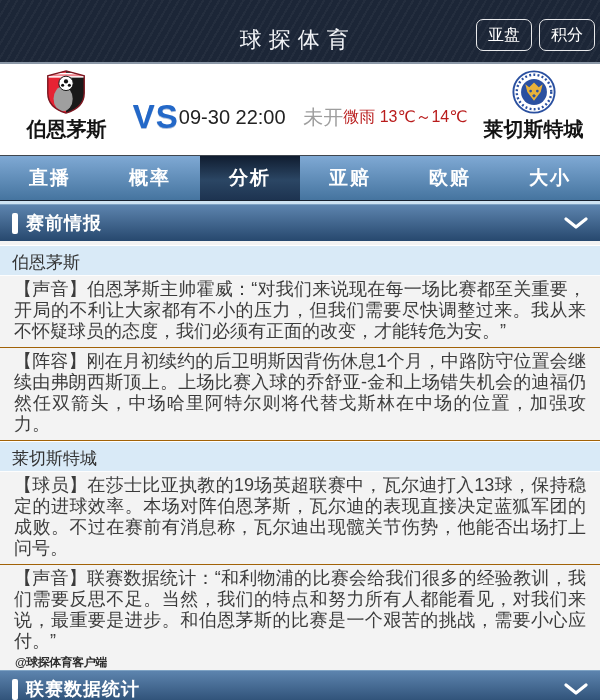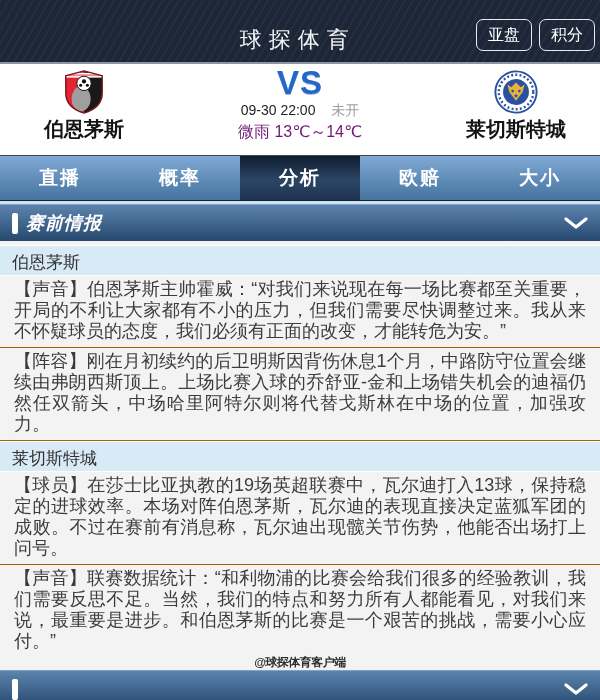--- a/index.html
+++ b/index.html
@@ -16,52 +16,52 @@
   .topbar-buttons { margin-left:auto; display:flex; gap:7px; padding:0 5px 0 0; margin-top:8px; }
   .tb-btn { border:1px solid rgba(255,255,255,0.9); border-radius:7px; background:transparent;
     color:#fff; font-size:16px; line-height:1; padding:7px 11px; white-space:nowrap; cursor:pointer;
     font-family:inherit; }
 
   
   .match-header { height:91px; background:#fff; display:flex; }
   .team { width:168px; display:flex; flex-direction:column; align-items:center; padding-top:5px; }
   .team-logo { width:46px; height:46px; }
   .team-name { font-size:20px; font-weight:bold; color:#141414; margin-top:1px; white-space:nowrap; }
-  .match-center { flex:1; display:flex; flex-direction:column; align-items:center; padding-top:2px; }
+  .match-center { flex:1; display:flex; flex-direction:row; align-items:center; padding-top:14px; }
   .vs { font-size:33px; line-height:34px; font-weight:900; color:#2368c8;
     text-shadow:0 1px 0 rgba(20,70,150,0.35); letter-spacing:1px; }
-  .time-row { margin-top:2px; font-size:14px; color:#222; white-space:nowrap; }
+  .time-row { margin-top:2px; font-size:20px; color:#222; white-space:nowrap; }
   .time-row .status { color:#9e9e9e; margin-left:12px; }
-  .weather-row { margin-top:2px; font-size:16px; color:#701a75; white-space:nowrap; }
+  .weather-row { margin-top:2px; font-size:16px; color:#b91c1c; white-space:nowrap; }
 
   
   .tabbar { height:46px; display:flex; background:linear-gradient(#7fa9d4,#45749f);
     border-top:1px solid #3f464e; border-bottom:1px solid #16202e;justify-content:space-between; }
   .tab { flex:1; display:flex; align-items:center; justify-content:center;
     color:#fff; font-size:19px; font-weight:bold; letter-spacing:2px; cursor:pointer; }
   .tab.active { background:linear-gradient(#101d30,#2b4664 55%,#1d3350); }
   .tab-underline { height:3px; background:#cde2f2; }
 
   
   .sec-header { height:37px; background:linear-gradient(#5d84ae,#27486e);
     border-top:1px solid #7fa3c4; display:flex; align-items:center; padding:0 12px; cursor:pointer; }
   .sec-bar { width:6px; height:21px; background:#fff; border-radius:2px; margin-right:8px; flex:none; }
-  .sec-title { color:#fff; font-size:18px; font-weight:bold; letter-spacing:1px;font-style:italic; }
+  .sec-title { color:#fff; font-size:18px; font-weight:bold; letter-spacing:1px; }
   .sec-chevron { margin-left:auto; display:flex; align-items:center; }
 
   
   .content { background:#f3f3f3; }
   .team-strip { background:#d9eaf7; border-top:1px solid #ffffff; border-bottom:1px solid #fdfdfd;
     padding:5px 12px; height:31px; font-size:17px; color:#333; }
   .team-strip.first { margin-top:4px; }
   .para { padding:3px 14px 5px; font-size:18px; line-height:21px; color:#3c3c3c;
     border-bottom:1px solid #a16207; text-align:justify; overflow-wrap:anywhere; }
   .para.last { border-bottom:none; padding-bottom:4px; }
   .credit { height:14px; line-height:13px; font-size:12px; font-weight:bold; color:#2e2e2e;
-    padding:0 15px; letter-spacing:-0.5px; transform:scaleY(0.95); transform-origin:top left;text-align:center; }
+    padding:0 15px; letter-spacing:-0.5px; transform:scaleY(0.95); transform-origin:top left; }
 </style>
 </head>
 <body>
 
 <div class="topbar">
   <div class="topbar-title">球探体育</div>
   <div class="topbar-buttons">
     <button class="tb-btn">亚盘</button>
     <button class="tb-btn">积分</button>
   </div>
@@ -111,20 +111,21 @@
       <path d="M24 26 L26 28 L24 30 L22 28 Z" fill="#2a50a0"></path>
     </svg>
     <div class="team-name">莱切斯特城</div>
   </div>
 </div>
 
 <div class="tabbar">
   <div class="tab">直播</div>
   <div class="tab">概率</div>
   <div class="tab active">分析</div>
+  <div class="tab">亚赔</div>
   <div class="tab">欧赔</div>
   <div class="tab">大小</div>
 </div>
 <div class="tab-underline"></div>
 
 <div class="sec-header">
   <div class="sec-bar"></div>
   <div class="sec-title">赛前情报</div>
   <div class="sec-chevron">
     <svg width="24" height="13" viewBox="0 0 24 13">
@@ -140,18 +141,19 @@
 
   <div class="team-strip">莱切斯特城</div>
   <div class="para">【球员】在莎士比亚执教的19场英超联赛中，瓦尔迪打入13球，保持稳定的进球效率。本场对阵伯恩茅斯，瓦尔迪的表现直接决定蓝狐军团的成败。不过在赛前有消息称，瓦尔迪出现髋关节伤势，他能否出场打上问号。</div>
   <div class="para last">【声音】联赛数据统计：“和利物浦的比赛会给我们很多的经验教训，我们需要反思不足。当然，我们的特点和努力所有人都能看见，对我们来说，最重要是进步。和伯恩茅斯的比赛是一个艰苦的挑战，需要小心应付。”</div>
 
   <div class="credit">@球探体育客户端</div>
 </div>
 
 <div class="sec-header">
   <div class="sec-bar"></div>
+  <div class="sec-title">联赛数据统计</div>
   <div class="sec-chevron">
     <svg width="24" height="13" viewBox="0 0 24 13">
         <polyline points="2,2 12,10 22,2" fill="none" stroke="#ffffff" stroke-width="3.2" stroke-linecap="round" stroke-linejoin="round"></polyline>
       </svg>
   </div>
 </div>
 
 </body></html>

